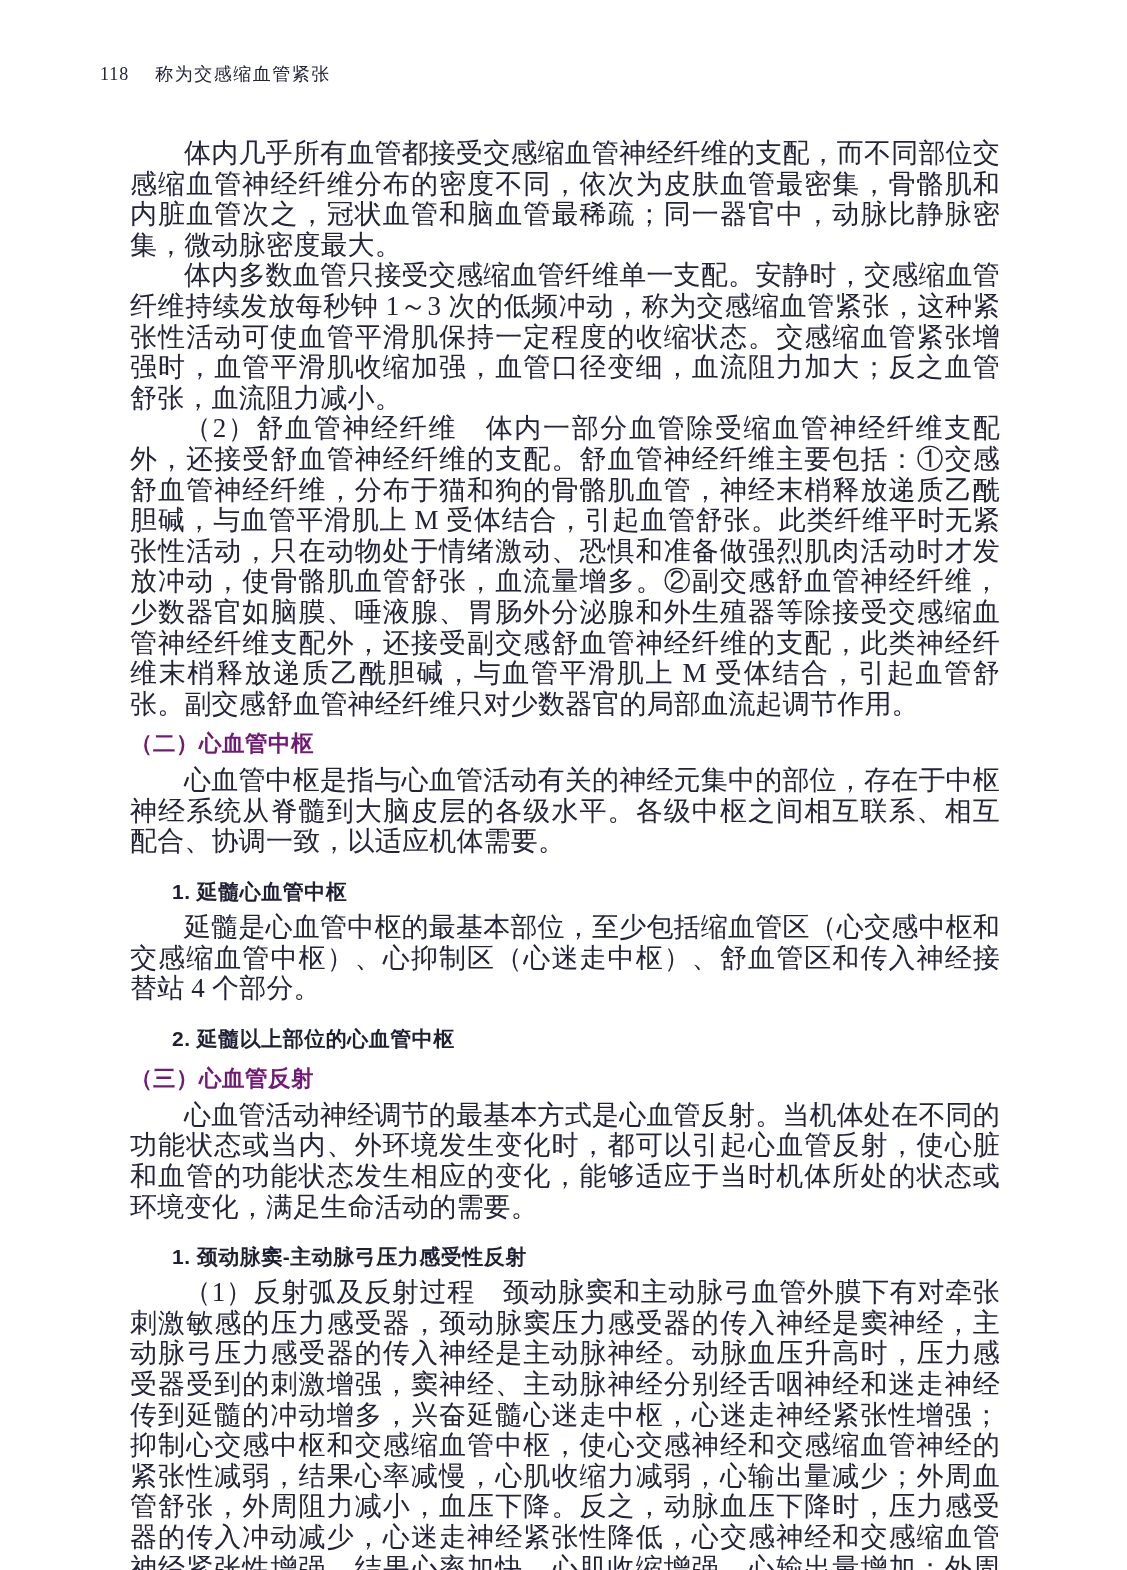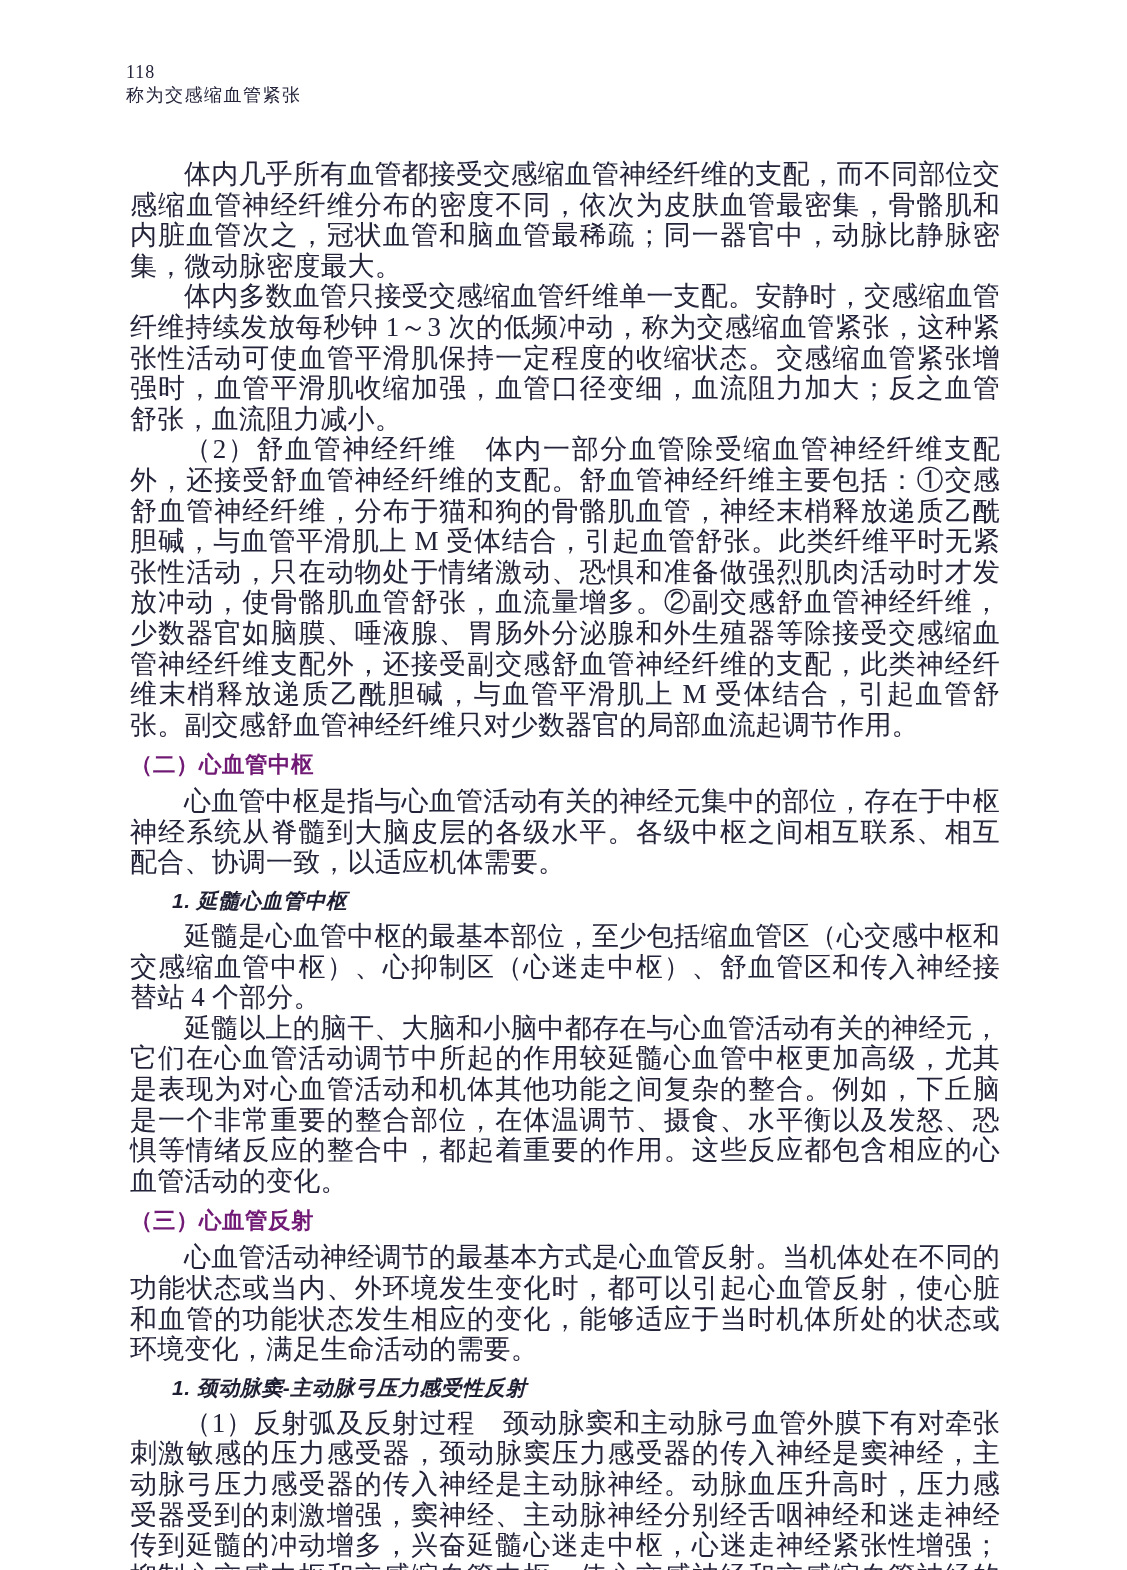--- a/index.html
+++ b/index.html
@@ -17,21 +17,20 @@
     color: #23233a;
     font-family: "Liberation Serif", "DejaVu Serif", serif;
     overflow: hidden;
   }
   .page-header {
     display: flex;
     align-items: baseline;
     margin-left: -30px;
     font-size: 18px;
     color: #23233a;
-    flex-direction: column;
   }
   .page-header .page-num {
     letter-spacing: 1px;
   }
   .page-header .book-title {
     margin-left: 26px;
     letter-spacing: 1.5px;
   }
   .content {
     margin-top: 52px;
@@ -48,49 +47,48 @@
   .section-heading {
     margin: 9px 0 6px 0;
     font-family: "Liberation Sans", "DejaVu Sans", sans-serif;
     font-weight: bold;
     font-size: 22.5px;
     line-height: 31px;
     color: #701a75;
     letter-spacing: 0.5px;
   }
   .subsection-heading {
-    margin: 8px 0 5px 0;
+    margin: 20px 0 5px 0;
     padding-left: 2em;
     font-family: "Liberation Sans", "DejaVu Sans", sans-serif;
     font-weight: bold;
     font-size: 21px;
     line-height: 30px;
     color: #1f1f33;
     letter-spacing: 0.5px;
-    font-style: italic;
   }
 </style>
 </head>
 <body>
 
 <div class="page">
 
   <header class="page-header">
     <span class="page-num">118</span>
     <span class="book-title">称为交感缩血管紧张</span>
   </header>
 
   <main class="content">
     <p class="para">体内几乎所有血管都接受交感缩血管神经纤维的支配，而不同部位交感缩血管神经纤维分布的密度不同，依次为皮肤血管最密集，骨骼肌和内脏血管次之，冠状血管和脑血管最稀疏；同一器官中，动脉比静脉密集，微动脉密度最大。</p>
     <p class="para">体内多数血管只接受交感缩血管纤维单一支配。安静时，交感缩血管纤维持续发放每秒钟 1～3 次的低频冲动，称为交感缩血管紧张，这种紧张性活动可使血管平滑肌保持一定程度的收缩状态。交感缩血管紧张增强时，血管平滑肌收缩加强，血管口径变细，血流阻力加大；反之血管舒张，血流阻力减小。</p>
     <p class="para">（2）舒血管神经纤维　体内一部分血管除受缩血管神经纤维支配外，还接受舒血管神经纤维的支配。舒血管神经纤维主要包括：①交感舒血管神经纤维，分布于猫和狗的骨骼肌血管，神经末梢释放递质乙酰胆碱，与血管平滑肌上 M 受体结合，引起血管舒张。此类纤维平时无紧张性活动，只在动物处于情绪激动、恐惧和准备做强烈肌肉活动时才发放冲动，使骨骼肌血管舒张，血流量增多。②副交感舒血管神经纤维，少数器官如脑膜、唾液腺、胃肠外分泌腺和外生殖器等除接受交感缩血管神经纤维支配外，还接受副交感舒血管神经纤维的支配，此类神经纤维末梢释放递质乙酰胆碱，与血管平滑肌上 M 受体结合，引起血管舒张。副交感舒血管神经纤维只对少数器官的局部血流起调节作用。</p>
     <h2 class="section-heading">（二）心血管中枢</h2>
     <p class="para">心血管中枢是指与心血管活动有关的神经元集中的部位，存在于中枢神经系统从脊髓到大脑皮层的各级水平。各级中枢之间相互联系、相互配合、协调一致，以适应机体需要。</p>
     <h3 class="subsection-heading">1. 延髓心血管中枢</h3>
     <p class="para">延髓是心血管中枢的最基本部位，至少包括缩血管区（心交感中枢和交感缩血管中枢）、心抑制区（心迷走中枢）、舒血管区和传入神经接替站 4 个部分。</p>
-    <p class="para">延髓以上的脑干、大脑和小脑中都存在与心血管活动有关的神经元，它们在心血管活动调节中所起的作用较延髓心血管中枢更加高级，尤其是表现为对心血管活动和机体其他功能之间复杂的整合。例如，下丘脑是一个非常重要的整合部位，在体温调节、摄食、水平衡以及发怒、恐惧等情绪反应的整合中，都起着重要的作用。这些反应都包含相应的心血管活动的变化。</p>
+    <h3 class="subsection-heading">2. 延髓以上部位的心血管中枢</h3>
     <h2 class="section-heading">（三）心血管反射</h2>
     <p class="para">心血管活动神经调节的最基本方式是心血管反射。当机体处在不同的功能状态或当内、外环境发生变化时，都可以引起心血管反射，使心脏和血管的功能状态发生相应的变化，能够适应于当时机体所处的状态或环境变化，满足生命活动的需要。</p>
     <h3 class="subsection-heading">1. 颈动脉窦-主动脉弓压力感受性反射</h3>
     <p class="para">（1）反射弧及反射过程　颈动脉窦和主动脉弓血管外膜下有对牵张刺激敏感的压力感受器，颈动脉窦压力感受器的传入神经是窦神经，主动脉弓压力感受器的传入神经是主动脉神经。动脉血压升高时，压力感受器受到的刺激增强，窦神经、主动脉神经分别经舌咽神经和迷走神经传到延髓的冲动增多，兴奋延髓心迷走中枢，心迷走神经紧张性增强；抑制心交感中枢和交感缩血管中枢，使心交感神经和交感缩血管神经的紧张性减弱，结果心率减慢，心肌收缩力减弱，心输出量减少；外周血管舒张，外周阻力减小，血压下降。反之，动脉血压下降时，压力感受器的传入冲动减少，心迷走神经紧张性降低，心交感神经和交感缩血管神经紧张性增强，结果心率加快，心肌收缩增强，心输出量增加；外周阻力</p>
   </main>
 
 </div>
 
 </body></html>

